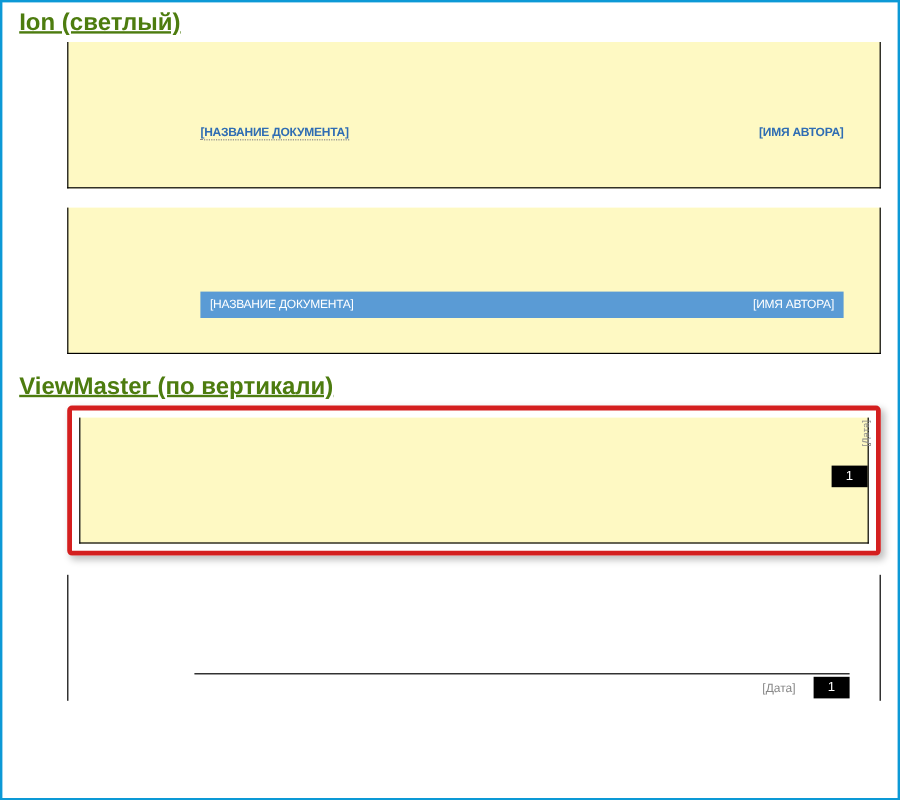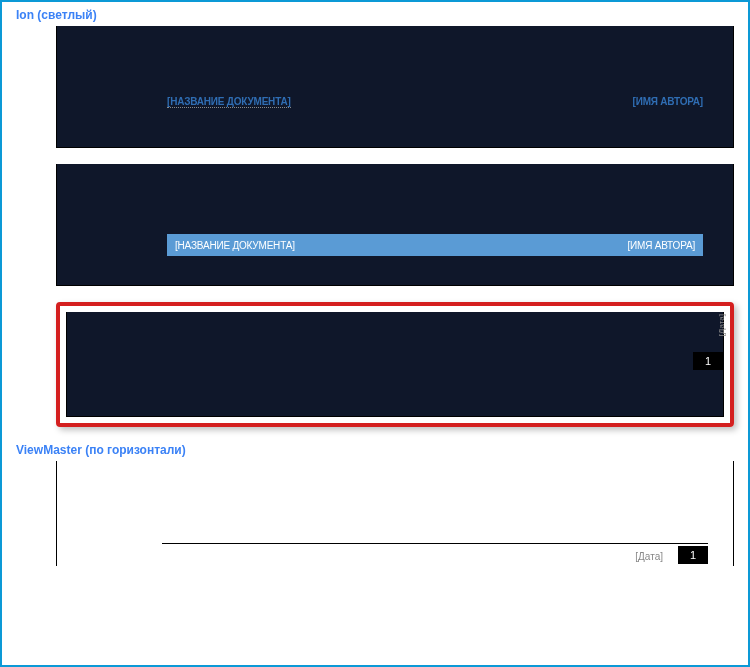--- a/index.html
+++ b/index.html
@@ -9,34 +9,35 @@
       width: 750px;
       height: 667px;
       border: 2px solid #0c99d6;
       overflow: hidden;
       position: relative;
     }
     .section {
       padding: 6px 14px 10px 14px;
     }
     .section-title {
-      color: #3b82f6;
-      font-size: 12px;
+      color: #4d7c0f;
+      font-size: 20px;
       font-weight: 600;
       margin-bottom: 4px;
+      text-decoration: underline;
     }
     .preview {
       margin-left: 40px;
       margin-right: 0px;
       border-left: 1px solid #000;
       border-right: 1px solid #000;
       border-bottom: 1px solid #000;
       height: 122px;
       position: relative;
-      background: #0f172a;
+      background: #fef9c3;
     }
     .ion-light-row {
       position: absolute;
       left: 110px;
       right: 30px;
       top: 70px;
       display: flex;
       justify-content: space-between;
       align-items: baseline;
     }
@@ -152,28 +153,28 @@
 <div class="section">
   <div class="preview">
     <div class="ion-dark-bar">
       <span class="ion-dark-text">[НАЗВАНИЕ ДОКУМЕНТА]</span>
       <span class="ion-dark-text">[ИМЯ АВТОРА]</span>
     </div>
   </div>
 </div>
 
 <div class="section">
+  <div class="section-title">ViewMaster (по вертикали)</div>
   <div class="highlighted-wrap">
     <div class="preview">
       <span class="vm-vert-date">[Дата]</span>
       <span class="vm-page-badge vm-vert-badge">1</span>
     </div>
   </div>
 </div>
 
 <div class="section">
-  <div class="section-title">ViewMaster (по горизонтали)</div>
   <div class="preview-horiz">
     <div class="vm-horiz-line"></div>
     <span class="vm-horiz-date">[Дата]</span>
     <span class="vm-page-badge vm-horiz-badge">1</span>
   </div>
 </div>
 
 </body></html>

